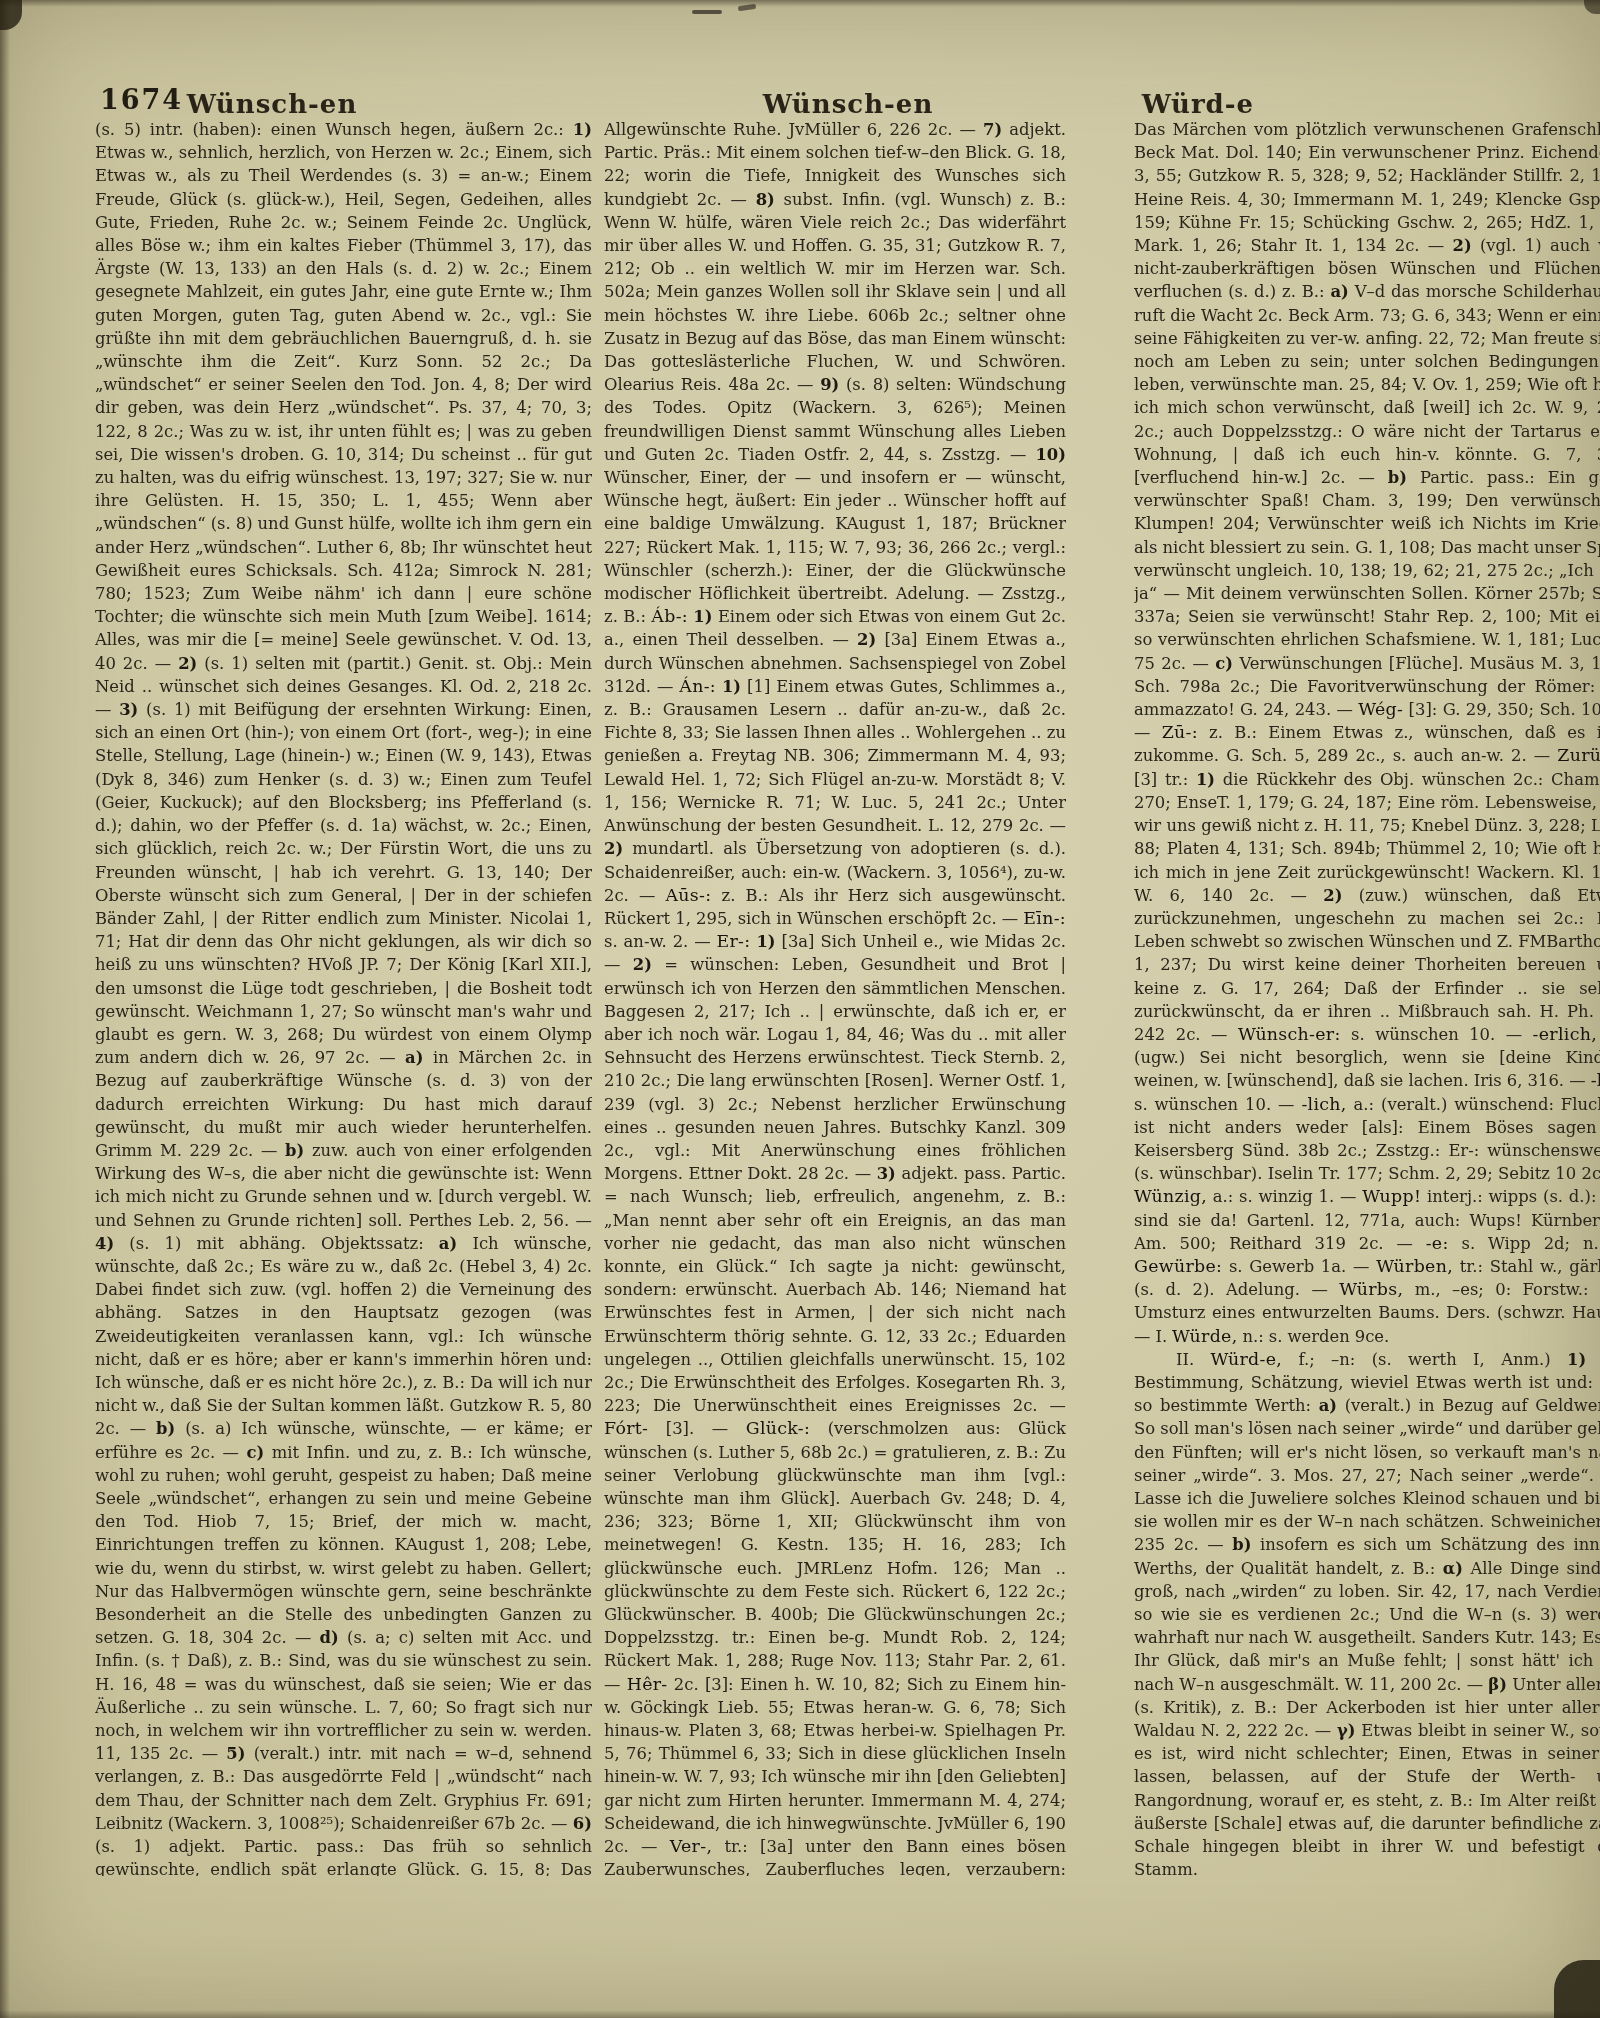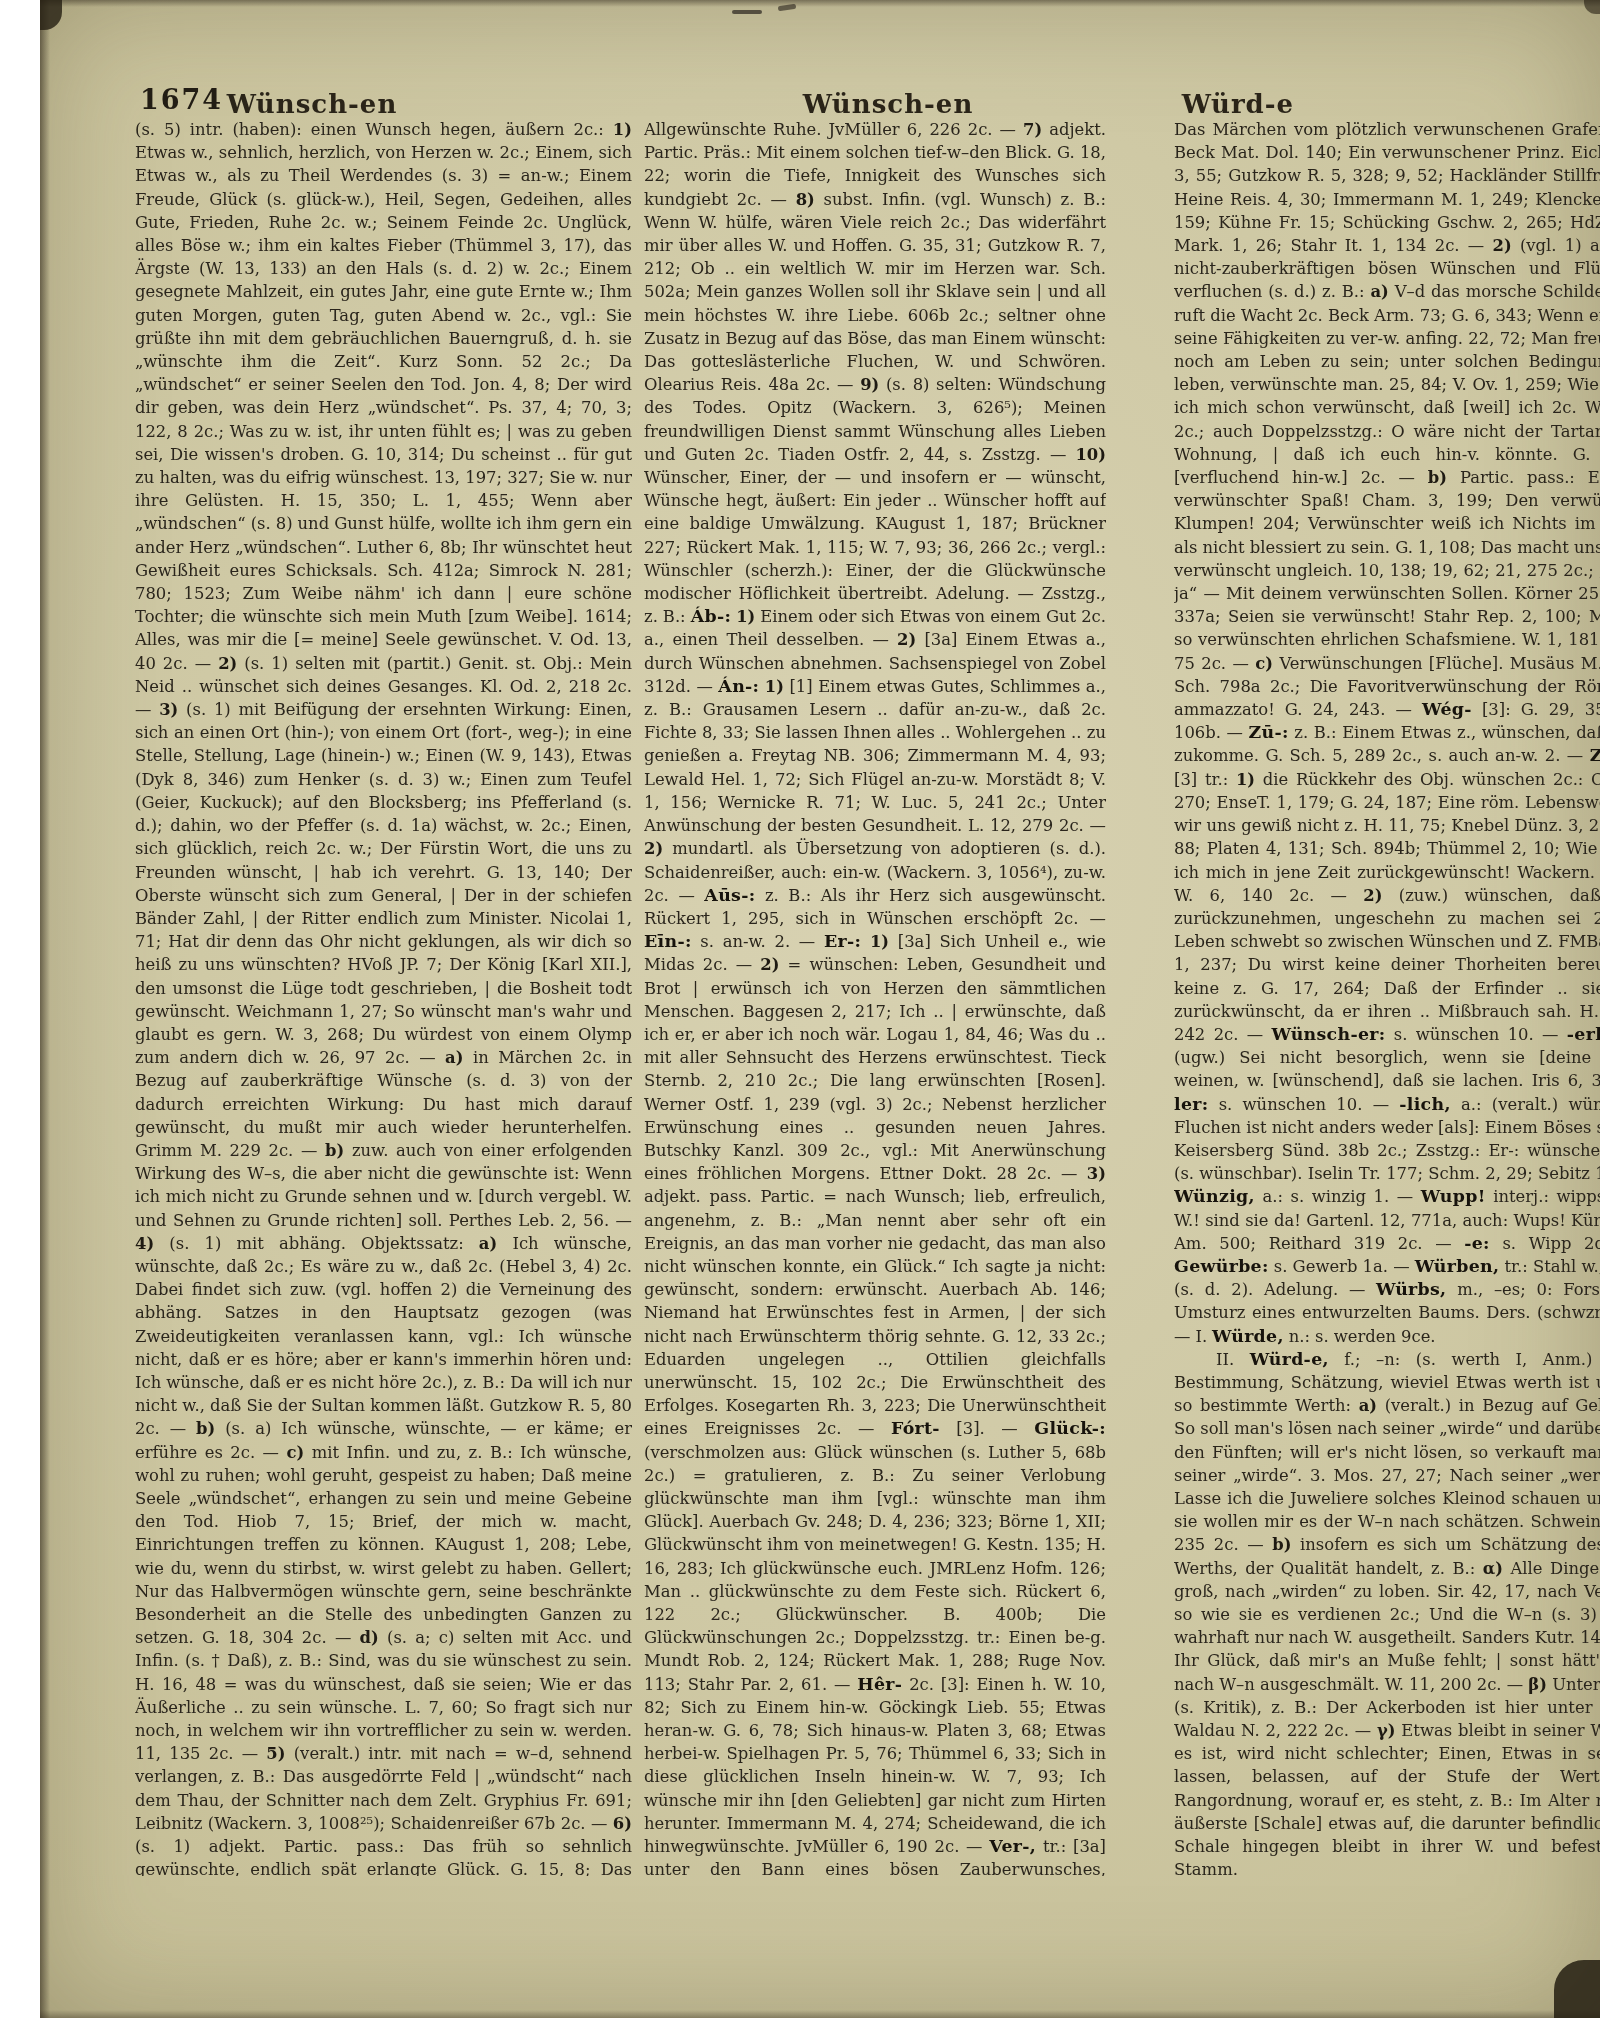--- a/index.html
+++ b/index.html
@@ -1,20 +1,20 @@
 <!DOCTYPE html>
 <html><head>
 <meta charset="utf-8">
 <style>
   html,body{margin:0;padding:0;}
   body{width:1600px;height:2018px;position:relative;overflow:hidden;
        font-family:"DejaVu Serif", serif;}
   .page{position:absolute;inset:0;
         background:radial-gradient(ellipse 1200px 1400px at 52% 42%, #d8d2b2 0%, #cfc9a5 55%, #c6bf97 100%);
-        box-shadow:inset 0 0 120px rgba(90,80,50,.35);margin-left:40px;}
+        box-shadow:inset 0 0 120px rgba(90,80,50,.35);}
   
   .edge-left{position:absolute;left:0;top:0;width:10px;height:100%;
              background:linear-gradient(90deg, rgba(40,32,20,.55), rgba(40,32,20,0));}
   .edge-top{position:absolute;left:0;top:0;width:100%;height:7px;
             background:linear-gradient(180deg, rgba(40,32,20,.45), rgba(40,32,20,0));}
   .edge-bottom{position:absolute;left:0;bottom:0;width:100%;height:8px;
             background:linear-gradient(0deg, rgba(40,32,20,.35), rgba(40,32,20,0));}
   .corner-tl{position:absolute;left:0;top:0;width:22px;height:30px;background:#241e12;
              border-bottom-right-radius:18px;opacity:.8;}
   .corner-br{position:absolute;right:0;bottom:0;width:46px;height:58px;background:#241e12;
@@ -28,21 +28,21 @@
   .rhead{position:absolute;top:89px;transform:translateX(-50%);font-size:26px;font-weight:bold;color:#2a2418;letter-spacing:1px;}
   .rhead1{left:272px;} .rhead2{left:848px;} .rhead3{left:1198px;}
   
   .col{position:absolute;top:118px;height:1758px;overflow:hidden;
        font-size:16.4px;line-height:23.2px;text-align:justify;color:#2a251c;
        word-spacing:-0.2px;}
   .col1{left:95px;width:497px;}
   .col2{left:604px;width:462px;}
   .col3{left:1134px;width:494px;}
   .bold{font-weight:bold;color:#1e1a12;}
-  .hw{font-weight:bold;color:#17130c;font-size:1.06em;letter-spacing:.3px;}
+  .hw{font-weight:normal;color:#17130c;font-size:1.06em;letter-spacing:.3px;}
   .indent{display:inline-block;width:42px;}
 </style>
 </head>
 <body>
 
 <div class="page">
   <div class="edge-left"></div>
   <div class="edge-top"></div>
   <div class="edge-bottom"></div>
   <div class="corner-tl"></div>

